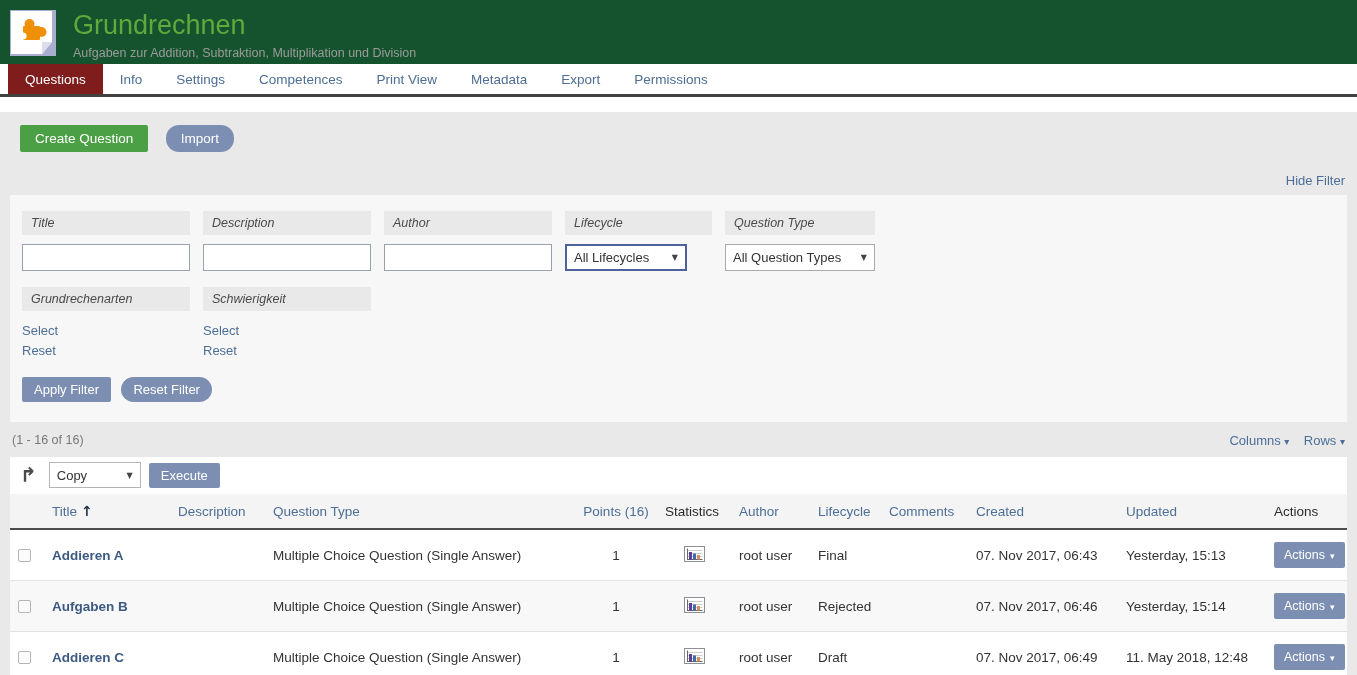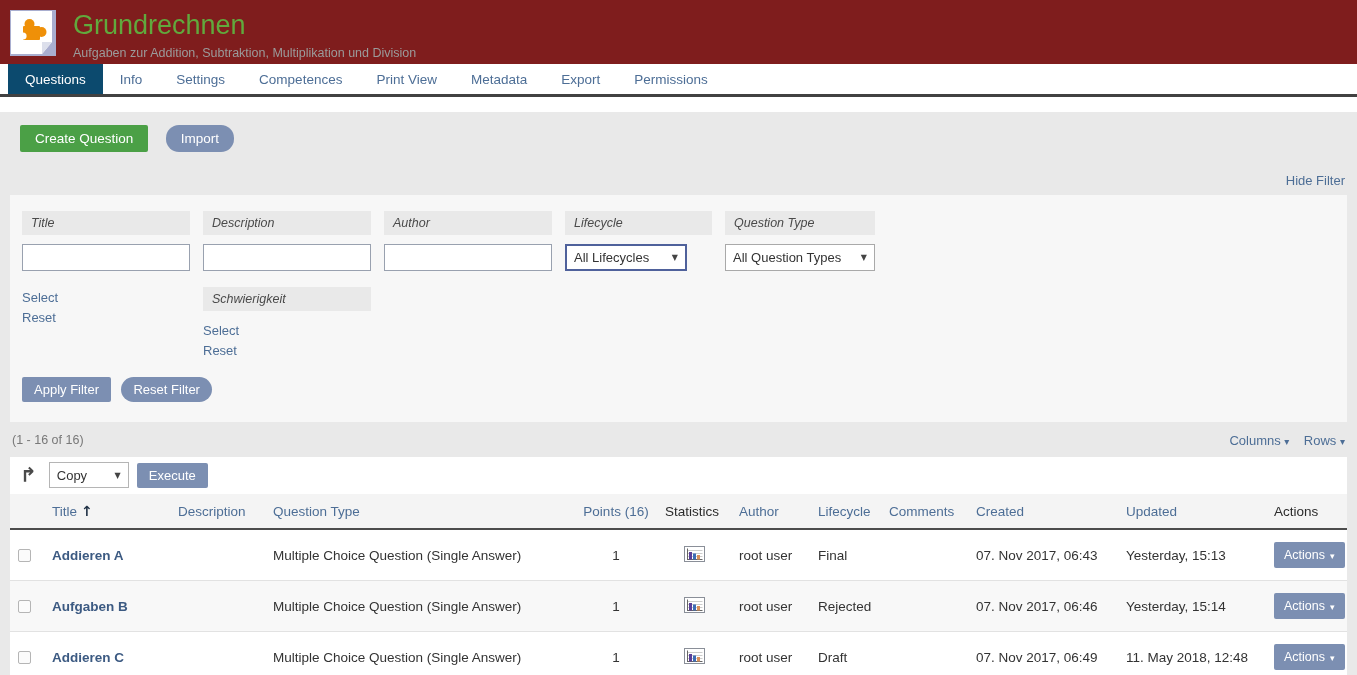--- a/index.html
+++ b/index.html
@@ -5,31 +5,31 @@
   * { box-sizing: border-box; }
   html,body { margin:0; padding:0; }
   body {
     width:1357px; height:675px; overflow:hidden;
     font-family:"Liberation Sans", sans-serif;
     background:#e9e9e9; color:#333;
   }
   .glyph { font-family:"DejaVu Sans", sans-serif; }
 
   
-  .page-header { background:#7f1d1d; padding:10px 0 4px 10px; }
+  .page-header { background:#14532d; padding:10px 0 4px 10px; }
   .header-inner { display:flex; align-items:flex-start; }
   .logo-box { width:46px; height:46px; margin-right:17px; flex:0 0 auto; }
   .title-block h1 { margin:0; font-size:27px; font-weight:400; color:#61a93d; line-height:1.15; }
   .title-block .subtitle { margin-top:5px; font-size:12.5px; color:#9b9b9b; }
 
   
   .tabbar { background:#fff; display:flex; align-items:flex-end; padding-left:8px;
             border-bottom:3px solid #414141; }
   .tab { padding:8px 17px 7px; font-size:13.5px; color:#4d6e96; cursor:pointer; white-space:nowrap; }
-  .tab.active { background:#0c4a6e; color:#fff; }
+  .tab.active { background:#7f1d1d; color:#fff; }
   .white-strip { height:15px; background:#fff; }
 
   
   .toolbar { padding:13px 0 13px 20px; }
   .btn { display:inline-block; border:none; border-radius:2px; color:#fff;
          font-size:13.5px; font-family:inherit; padding:6px 15px; cursor:pointer; }
   .btn-green { background:#4ba046; }
   .btn-blue  { background:#7c8fb2; }
   .btn + .btn { margin-left:13px;border-radius:13px; }
   .btn-small { padding:5px 12px; font-size:13px; }
@@ -63,21 +63,21 @@
   .range-row { display:flex; justify-content:space-between; align-items:center;
                padding:9px 12px 8px; }
   .range-text { color:#787878; font-size:12.5px; }
   .viewcontrols .link { margin-left:10px;text-align:center; }
   .caret { font-size:10px; }
 
   
   .table-wrap { margin:0 10px; background:#fff; }
   .command-row { display:flex; align-items:center; padding:5px 6px 6px 10px; }
   .bulk-arrow { font-size:20px; color:#4a4a4a; font-weight:bold; margin-right:12px; line-height:1; }
-  .copy-select { width:80px; height:26px; border:1px solid #b5b5b5; background:#fff;
+  .copy-select { width:92px; height:26px; border:1px solid #b5b5b5; background:#fff;
                  display:flex; align-items:center; justify-content:space-between;
                  padding:0 7px; font-size:13px; cursor:pointer; margin-right:8px; }
   table { width:100%; border-collapse:collapse; table-layout:fixed; font-size:13.5px; }
   thead th { background:#f4f4f4; border-bottom:2px solid #4c4c4c; text-align:left;
              font-weight:400; color:#4d6e96; padding:9px 8px; white-space:nowrap; overflow:hidden; }
   thead th.plain { color:#2b2b2b; }
   thead th.center, td.center { text-align:center; }
   .sort-arrow { color:#1f3044; font-weight:bold; font-size:14px; margin-left:4px; }
   tbody td { padding:12px 8px; border-top:1px solid #e2e2e2; color:#333;
              white-space:nowrap; overflow:hidden; }
@@ -160,20 +160,21 @@
       <div class="flabel">Question Type</div>
       <div class="fselect">
         <span>All Question Types</span>
         <span class="sel-arrow glyph">▼</span>
       </div>
     </div>
   </div>
 
   <div class="filter-grid" style="margin-top:16px;">
     <div class="ffield">
+      <div class="flabel">Grundrechenarten</div>
       <div class="stack-links">
         <div><a class="link">Select</a></div>
         <div><a class="link">Reset</a></div>
       </div>
     </div>
     <div class="ffield">
       <div class="flabel">Schwierigkeit</div>
       <div class="stack-links">
         <div><a class="link">Select</a></div>
         <div><a class="link">Reset</a></div>

